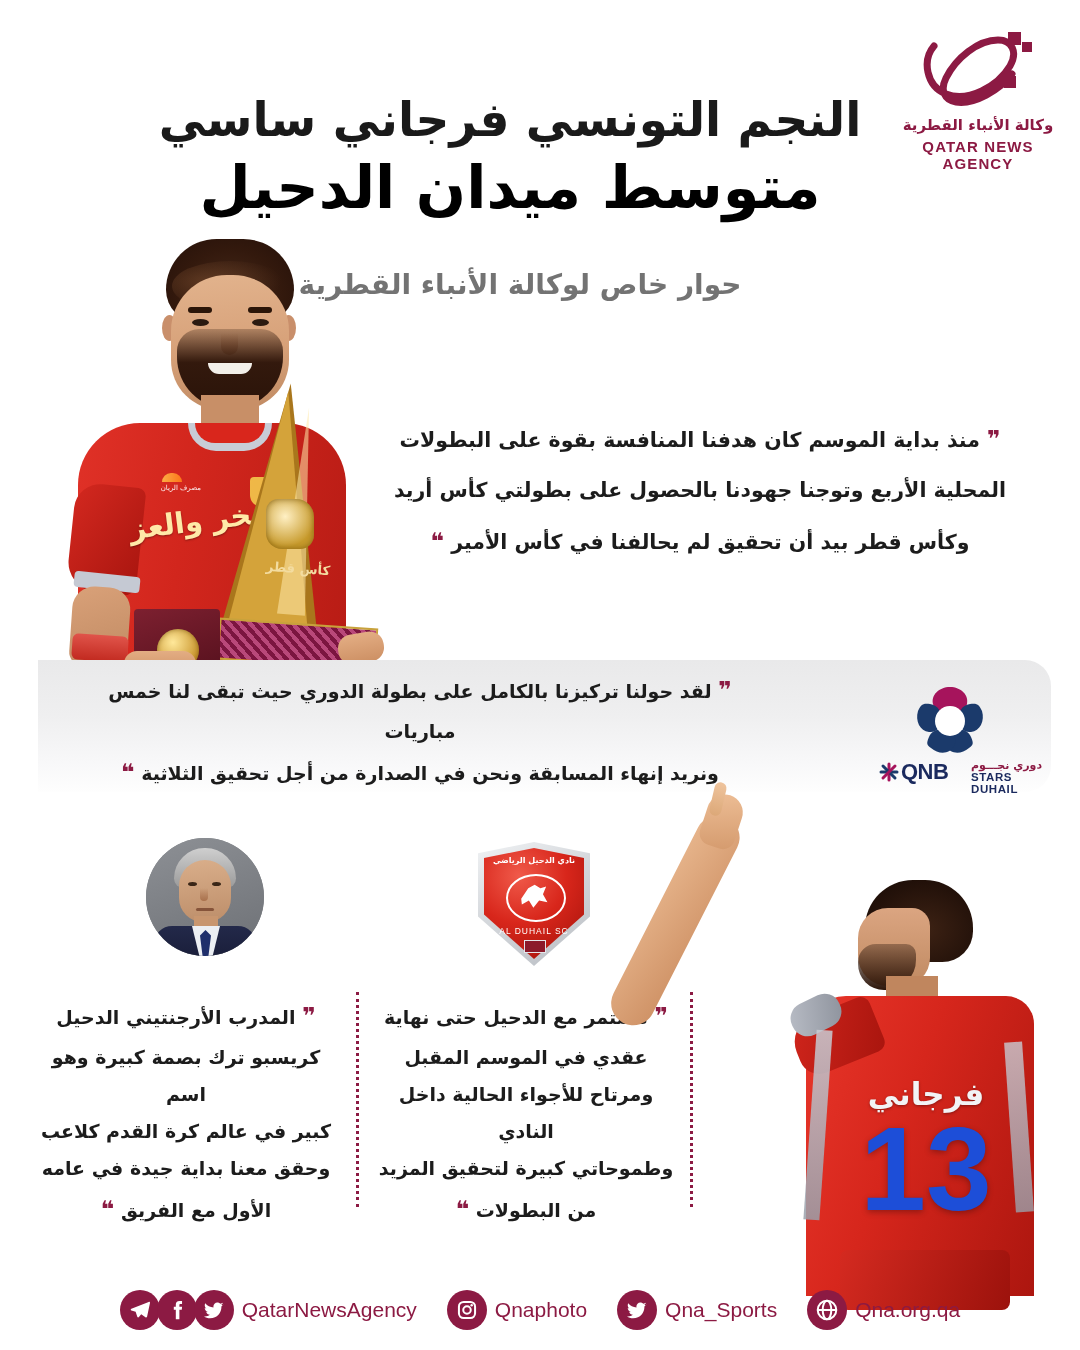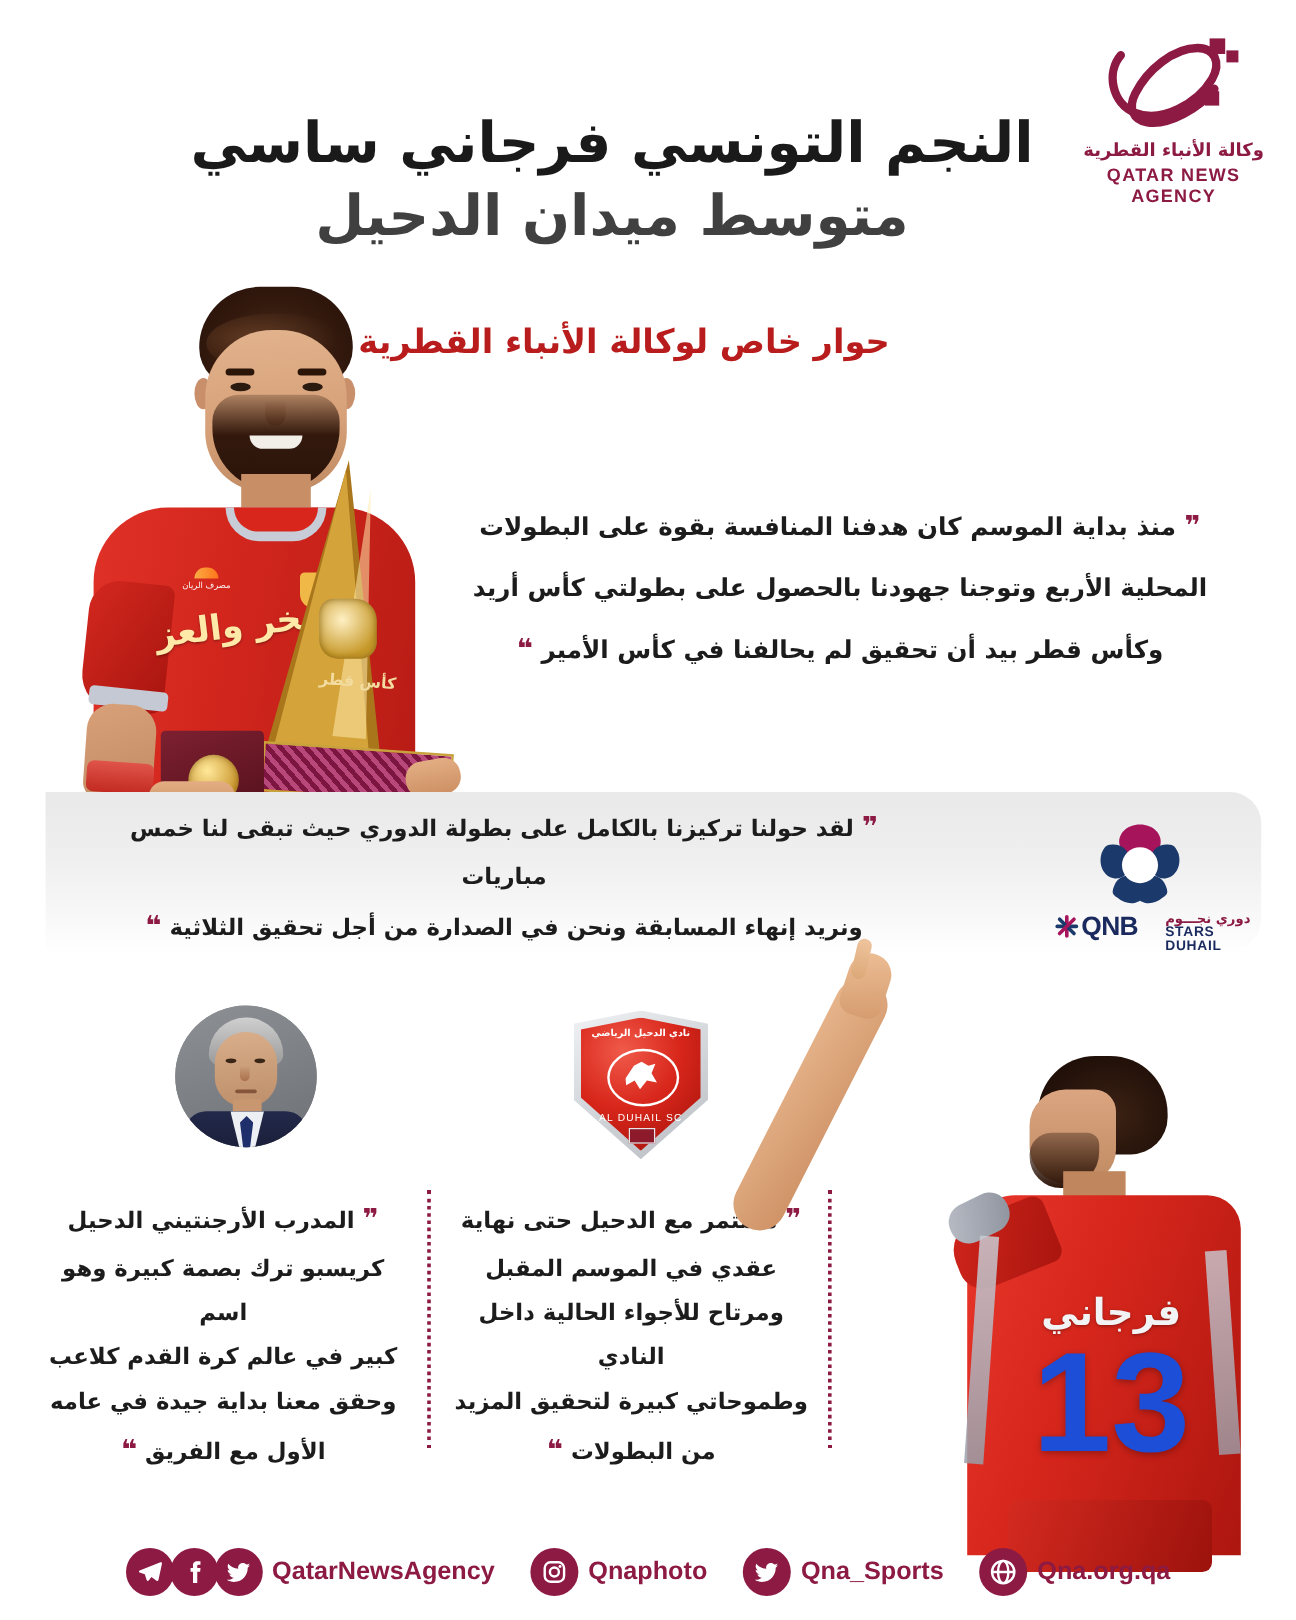--- a/index.html
+++ b/index.html
@@ -17,23 +17,23 @@
   .qna-mark{position:absolute;top:0;left:18px;width:125px;height:90px;}
   .qna-ar{position:absolute;top:90px;left:0;width:160px;text-align:center;
     font-size:15px;font-weight:700;color:#8c1a43;letter-spacing:0px;}
   .qna-en{position:absolute;top:112px;left:0;width:160px;text-align:center;
     font-size:15px;font-weight:700;color:#8c1a43;letter-spacing:1.1px;
     font-family:"Liberation Sans",sans-serif;direction:ltr;}
 
   
   .headline{position:absolute;top:92px;left:150px;width:720px;text-align:center;}
   .headline .l1{font-size:47px;font-weight:700;color:#1a1a1a;line-height:1.18;white-space:nowrap;}
-  .headline .l2{font-size:47px;font-weight:700;color:#404040;line-height:1.18;margin-top:6px;white-space:nowrap;}
+  .headline .l2{font-size:59px;font-weight:700;color:#000000;line-height:1.18;margin-top:6px;white-space:nowrap;}
   .subtitle{position:absolute;top:268px;left:180px;width:680px;text-align:center;
-    font-size:28px;font-weight:700;color:#b91c1c;}
+    font-size:28px;font-weight:700;color:#737373;}
 
   
   .player-left{position:absolute;left:38px;top:237px;width:345px;height:425px;}
   .pl-hair{position:absolute;left:128px;top:2px;width:128px;height:84px;
     background:radial-gradient(ellipse at 50% 72%,#4a2c1c 0%,#33190d 58%,#241009 100%);
     border-radius:64px 64px 42px 42px;}
   .pl-hair:after{content:"";position:absolute;left:6px;top:22px;width:116px;height:50px;
     background:radial-gradient(ellipse at 30% 40%,rgba(120,75,45,.55),rgba(0,0,0,0) 65%);border-radius:50%;}
   .pl-ear-l{position:absolute;left:124px;top:78px;width:15px;height:26px;background:#c98f6b;border-radius:50%;}
   .pl-ear-r{position:absolute;left:243px;top:78px;width:15px;height:26px;background:#c98f6b;border-radius:50%;}
@@ -61,21 +61,21 @@
   .pl-sleeve-l{position:absolute;left:33px;top:248px;width:70px;height:108px;
     background:linear-gradient(120deg,#d3281f,#a8150f);border-radius:26px 8px 12px 30px;transform:rotate(6deg);}
   .pl-cuff{position:absolute;left:36px;top:337px;width:66px;height:16px;background:#c5c9d3;transform:rotate(6deg);border-radius:4px;}
   .pl-arm{position:absolute;left:33px;top:350px;width:58px;height:80px;
     background:linear-gradient(160deg,#d9a179,#c08a62);border-radius:22px 22px 14px 14px;transform:rotate(4deg);}
   .pl-wrist{position:absolute;left:34px;top:398px;width:56px;height:26px;
     background:linear-gradient(180deg,#e0544a,#c22a20);border-radius:6px;transform:rotate(4deg);}
   .pl-badge{position:absolute;left:212px;top:240px;width:25px;height:30px;
     background:#f1c14a;border-radius:4px 4px 12px 12px;opacity:.95;}
   .pl-sponsor{position:absolute;left:105px;top:236px;width:58px;height:26px;
-    background:none;color:#fff;font-size:7px;text-align:center;line-height:1.2;opacity:.95;}
+    background:none;color:#fff;font-size:7px;line-height:1.2;opacity:.95;}
   .pl-sponsor .sw{display:block;width:20px;height:9px;margin:0 auto 2px;
     background:linear-gradient(90deg,#ffb347,#ff7a1a);border-radius:10px 10px 0 0;}
   .pl-shirt-ar{position:absolute;left:95px;top:265px;width:160px;text-align:center;
     color:#ffe9a8;font-size:29px;font-weight:700;transform:rotate(-7deg);
     text-shadow:0 1px 2px rgba(0,0,0,.35);white-space:nowrap;}
   
   .tr-cone{position:absolute;left:194px;top:146px;width:0;height:0;
     border-left:48px solid transparent;border-right:48px solid transparent;
     border-bottom:246px solid #a9761c;transform:rotate(5deg);}
   .tr-cone2{position:absolute;left:200px;top:154px;width:0;height:0;
@@ -213,21 +213,21 @@
   .pr-shorts{position:absolute;left:150px;top:470px;width:170px;height:60px;
     background:linear-gradient(110deg,#d42a20,#9c120c);border-radius:8px;}
 
   
   .footer{position:absolute;left:0;top:1282px;width:1080px;height:56px;
     display:flex;align-items:center;justify-content:center;gap:0;direction:ltr;}
   .fgrp{display:flex;align-items:center;}
   .ficon{width:40px;height:40px;border-radius:50%;background:#8c1a43;
     display:flex;align-items:center;justify-content:center;margin-right:-3px;flex:0 0 auto;}
   .ficon svg{display:block;}
-  .flabel{font-size:21px;font-weight:700;color:#8c1a43;margin:0 30px 0 11px;
+  .flabel{font-size:21px;font-weight:400;color:#8c1a43;margin:0 30px 0 11px;
     font-family:"Liberation Sans",sans-serif;white-space:nowrap;}
   .flabel.last{margin-right:0;}
 </style>
 </head>
 <body>
 
 <div class="stage">
 
   <div class="qna-logo">
     <svg class="qna-mark" viewBox="0 0 125 90">

